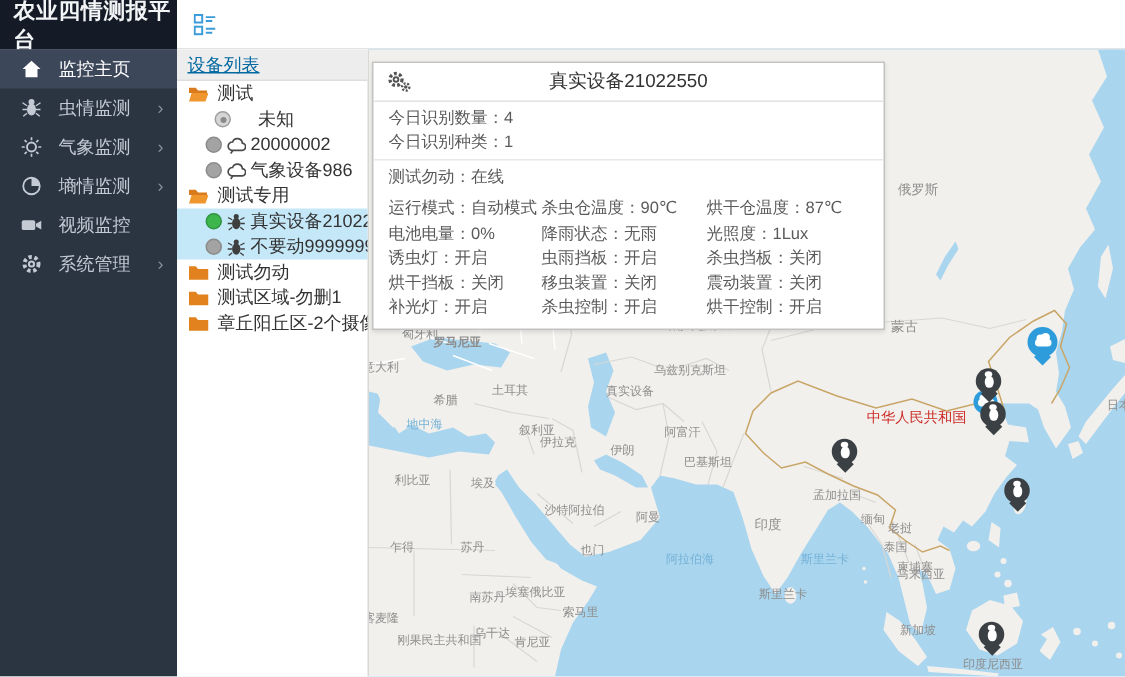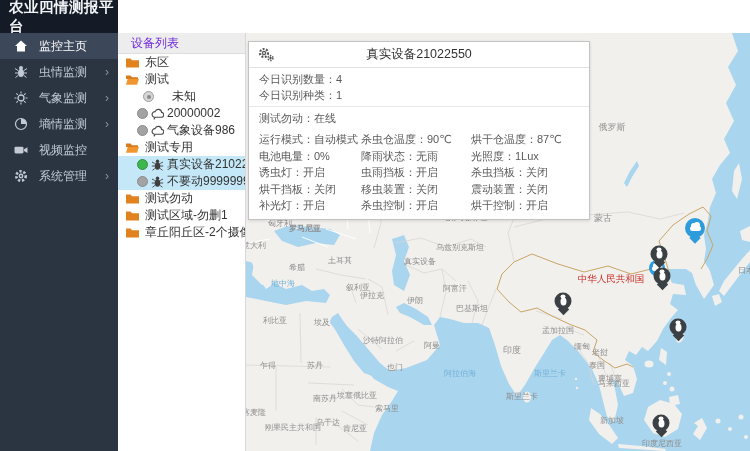--- a/index.html
+++ b/index.html
@@ -1,39 +1,39 @@
 <!DOCTYPE html>
 <html><head>
 <meta charset="utf-8">
 <style>
   html,body{margin:0;padding:0;}
   body{font-family:"Liberation Sans","DejaVu Sans",sans-serif;}
   #root{position:relative;width:750px;height:451px;overflow:hidden;background:#fff;}
 
   
-  #topbar{position:absolute;left:0;top:0;width:750px;height:33px;display:flex;flex-direction:column;}
+  #topbar{position:absolute;left:0;top:0;width:750px;height:33px;display:flex;}
   #brand{width:118px;height:33px;background:#141b26;color:#f2f4f6;font-size:14.5px;font-weight:bold;
          display:flex;align-items:center;padding-left:9px;box-sizing:border-box;letter-spacing:.5px;}
   #tophead{flex:1;background:#fff;border-bottom:1px solid #e3e3e3;display:flex;align-items:center;box-sizing:border-box;}
   #tophead .hicon{margin-left:11px;width:15px;height:15px;display:inline-block;}
 
   
   #sidebar{position:absolute;left:0;top:33px;width:118px;height:418px;background:#2b3542;}
   .snav{height:26px;display:flex;align-items:center;position:relative;color:#c3cad4;font-size:12px;cursor:default;}
   .snav.active{background:#3c4759;color:#fff;}
   .snav .sicon{width:14px;height:14px;margin-left:14px;display:inline-block;flex:none;}
   .snav .slabel{margin-left:11px;white-space:nowrap;}
   .snav .arrow{position:absolute;right:9px;top:50%;transform:translateY(-50%);color:#8792a2;font-size:12px;line-height:1;}
   .snav .arrow::after{content:"›";}
 
   
   #devpanel{position:absolute;left:118px;top:33px;width:128px;height:418px;background:#fff;
             border-right:1px solid #d8d8d8;box-sizing:border-box;}
   #devpanel .phead{height:21px;background:#ededed;border-bottom:1px solid #ddd;display:flex;align-items:center;
-                   padding-left:13px;font-size:12px;color:#6d28d9;box-sizing:border-box;}
+                   padding-left:7px;font-size:12px;color:#0369a1;box-sizing:border-box;text-decoration:underline;}
   .trow{height:17px;display:flex;align-items:center;font-size:12px;color:#333;white-space:nowrap;overflow:hidden;}
   .trow.folder{padding-left:8px;}
   .trow.child{padding-left:19px;}
   .trow.selected{background:#c5e8f8;}
   .trow .ficon{width:13px;height:11px;margin-right:6px;flex:none;}
   .trow .tlabel{line-height:17px;}
   .dot{width:11px;height:11px;border-radius:50%;margin-right:3px;flex:none;box-sizing:border-box;}
   .dot.green{background:#3db74c;border:1px solid #2f9340;}
   .dot.gray{background:#a3a3a3;border:1px solid #8b8b8b;}
   .tdicon{width:13px;height:12px;margin-right:3px;flex:none;}
@@ -153,26 +153,20 @@
         </svg>
       </span>
       <span class="slabel">系统管理</span>
       <span class="arrow"></span>
     </div>
   </div>
 
   <div id="devpanel">
     <div class="phead">设备列表</div>
 
-    <div class="trow folder">
-      <span class="ficon"><svg width="13" height="11" viewBox="0 0 13 11">
-            <path d="M0,1.5 h4.5 l1.5,1.8 H13 v7.2 H0 z" fill="#e2821f"></path>
-          </svg></span>
-      <span class="tlabel">东区</span>
-    </div>
     <div class="trow folder">
       <span class="ficon"><svg width="13" height="11" viewBox="0 0 13 11">
             <path d="M0,1.5 h4.5 l1.5,1.8 H12 v1.7 H0 z" fill="#d97b1c"></path>
             <path d="M1.7,5 H13 L11,10.7 H0 Z" fill="#f0962f"></path>
           </svg></span>
       <span class="tlabel">测试</span>
     </div>
     <div class="trow child">
       <span class="unknown-icon"></span>
       <span class="tlabel">未知</span>

